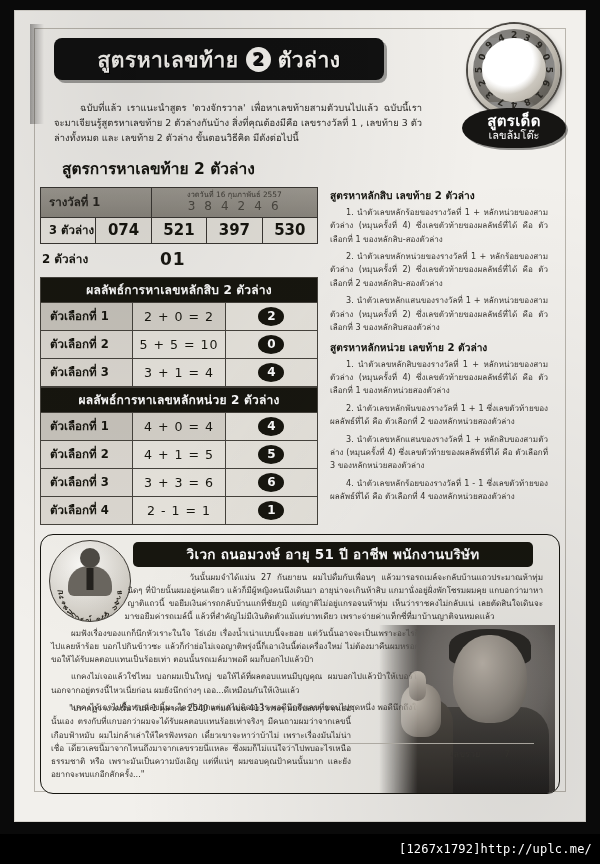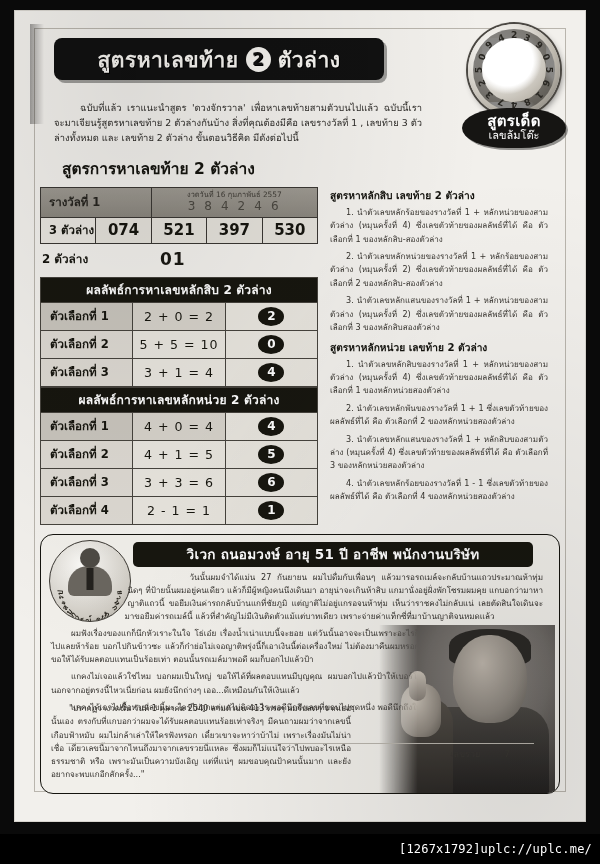--- a/index.html
+++ b/index.html
@@ -399,15 +399,15 @@
         <div class="inner">
           <span class="mag">เลขรวย</span>
           <span class="pg">7</span>
         </div>
       </div>
 
     </div>
   </div>
 
   <div id="wm">
-    <span>[1267x1792]uplc://uplc.me/</span>
+    <span>[1267x1792]http://uplc.me/</span>
   </div>
 </div>
 
 </body></html>

